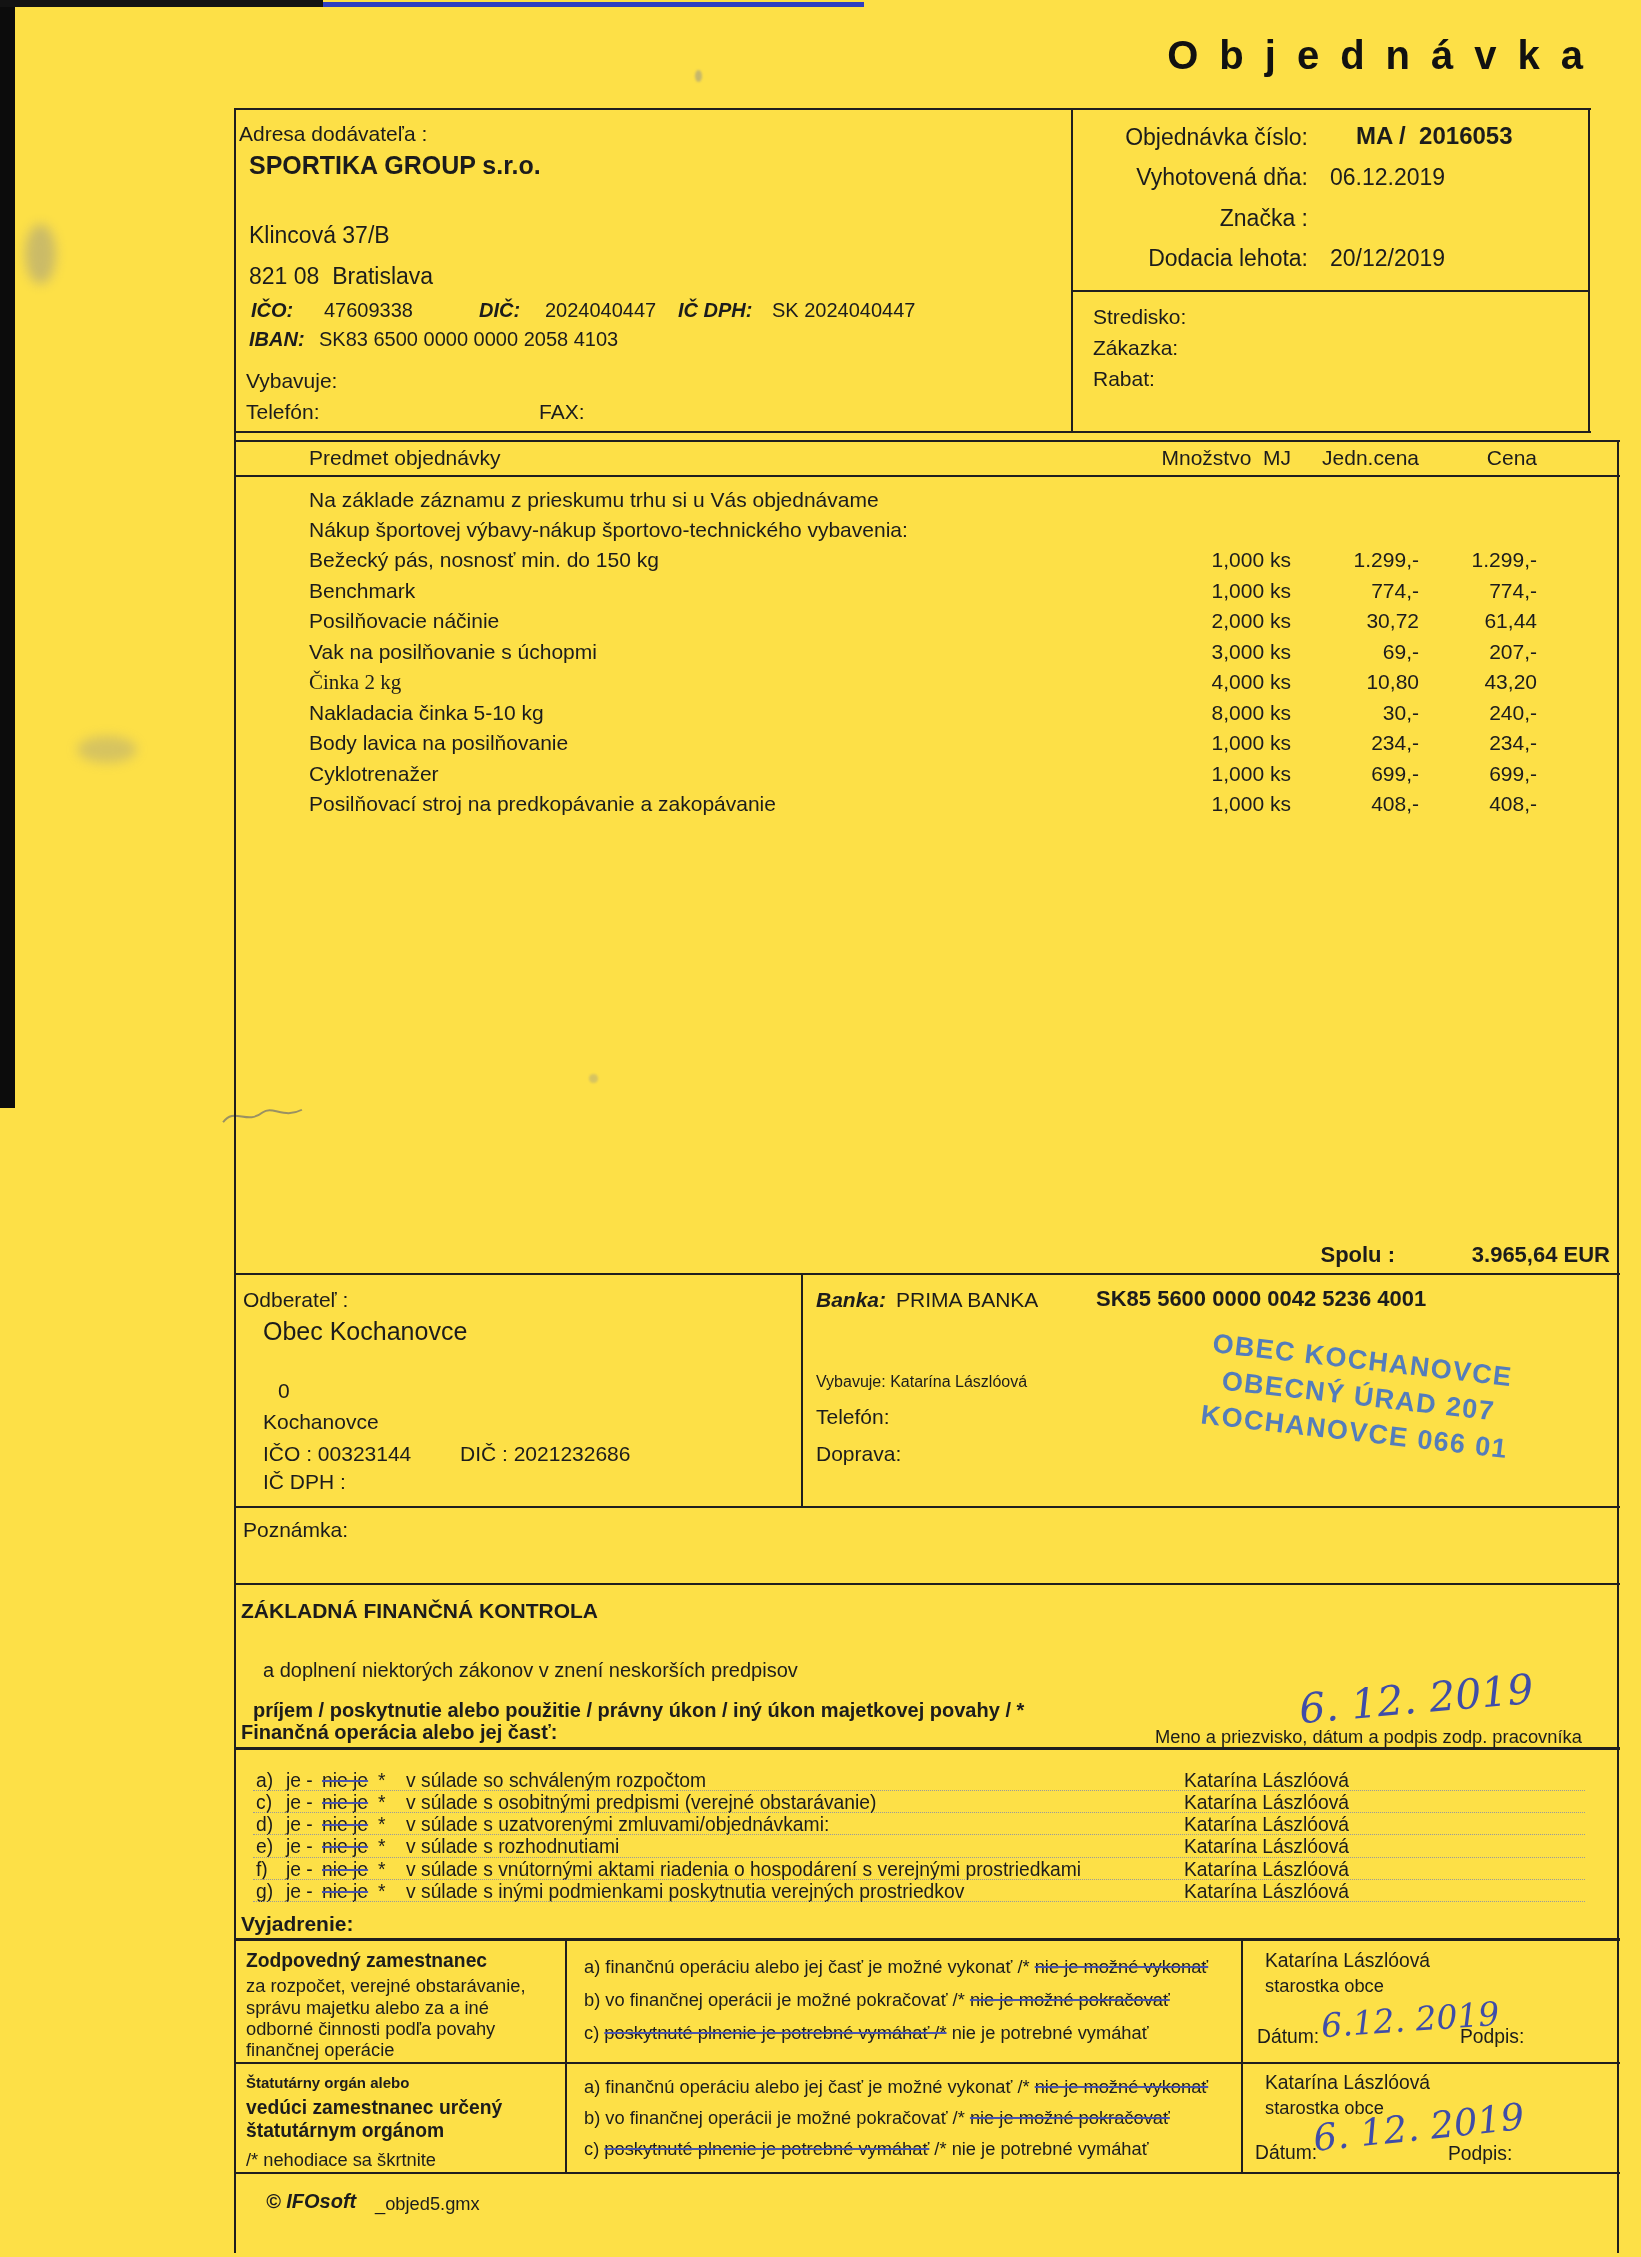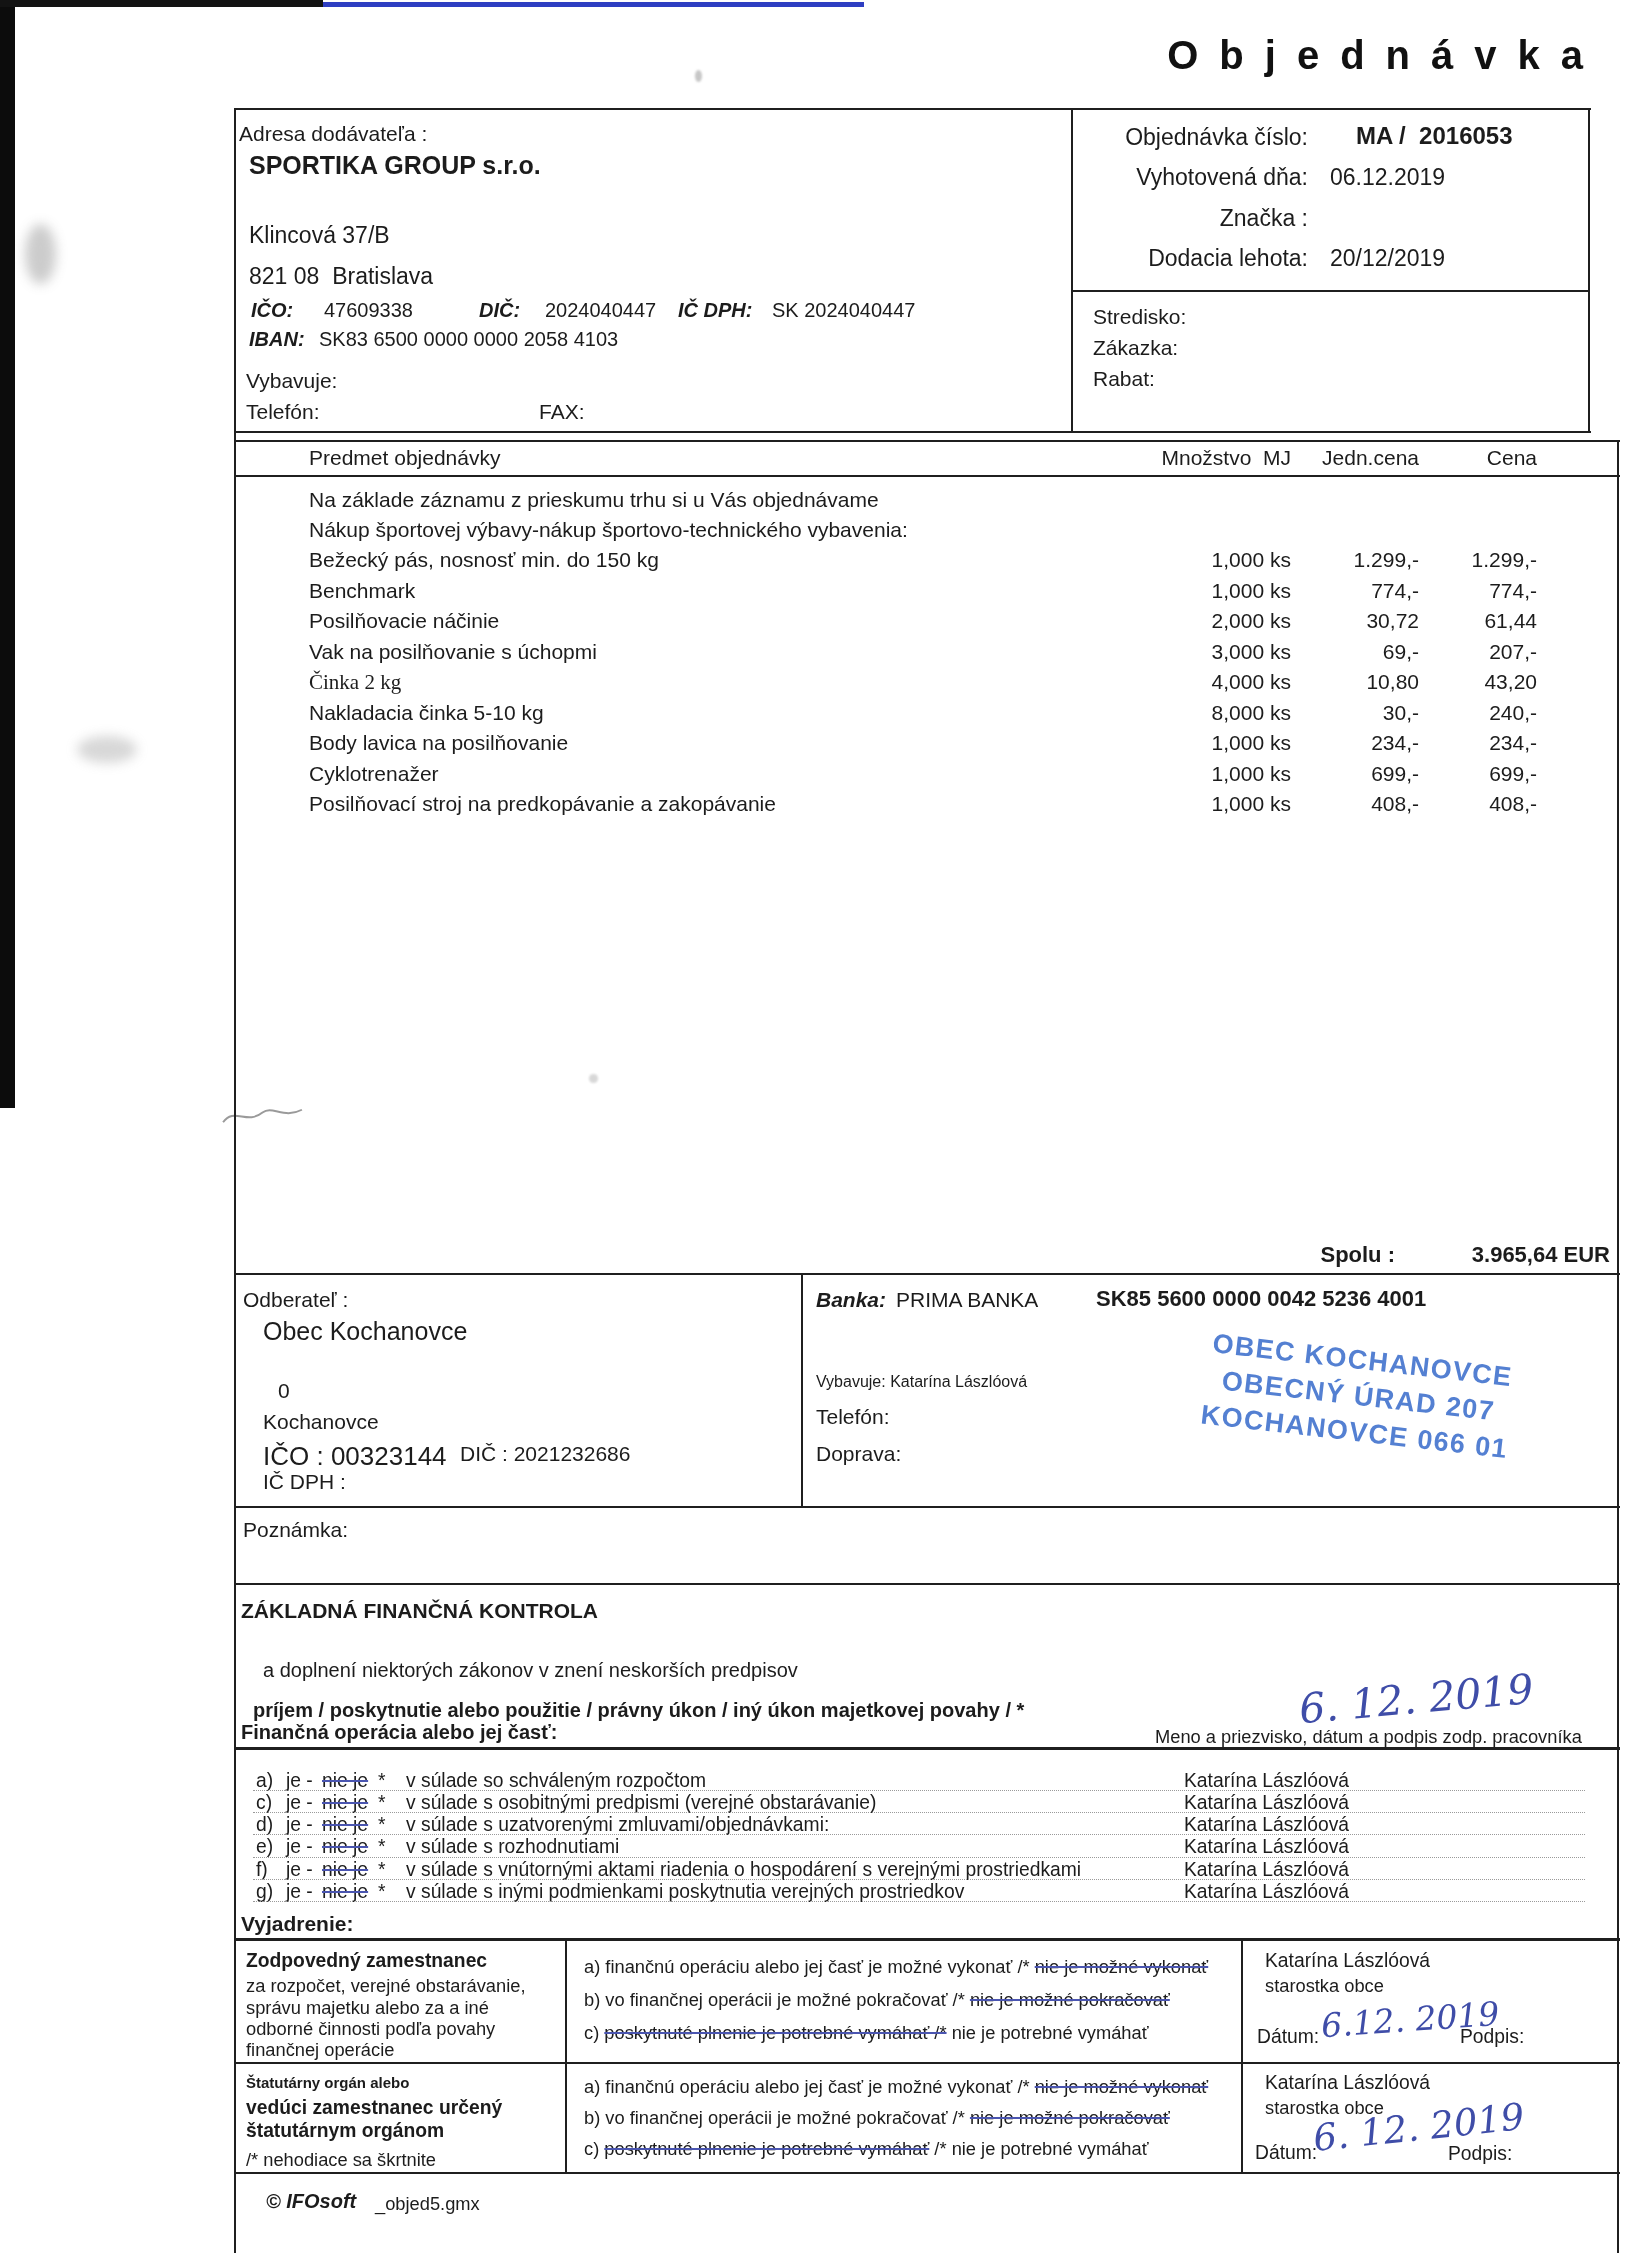--- a/index.html
+++ b/index.html
@@ -1,16 +1,16 @@
 <!DOCTYPE html>
 <html><head>
 <meta charset="utf-8">
 <style>
   html,body{margin:0;padding:0;background:#e8e8e6;}
-  .page{position:relative;width:1641px;height:2257px;background:#ffffff;overflow:hidden;
+  .page{position:relative;width:1641px;height:2257px;background:#fde047;overflow:hidden;
         font-family:"Liberation Sans", sans-serif;color:#1c1c1c;}
   .t{position:absolute;white-space:pre;color:#1c1c1c;line-height:1.15;}
   .b{font-weight:bold;}
   .i{font-style:italic;}
   .line{position:absolute;background:#1f1f1f;}
   .dotline{position:absolute;left:253px;width:1332px;height:0;border-top:1.9px dotted #9a9a9a;}
   .strike{text-decoration:line-through;text-decoration-color:#4a55b0;text-decoration-thickness:2.4px;}
   .hand{font-family:"DejaVu Serif", serif;font-style:italic;color:#3f4da8;}
   .stamp{position:absolute;left:1192px;top:1342px;width:333px;text-align:center;
          transform:rotate(6.5deg);color:rgba(60,110,204,0.88);font-weight:bold;
@@ -150,21 +150,21 @@
   <div class="t item col-unit" style="top:792px;">408,-</div>
   <div class="t item col-price" style="top:792px;">408,-</div>
 
   <div class="t b" style="right:246px;top:1242px;font-size:22px;">Spolu :</div>
   <div class="t b" style="right:31px;top:1242px;font-size:22px;">3.965,64 EUR</div>
 
   <div class="t" style="left:243px;top:1288px;font-size:21px;">Odberateľ :</div>
   <div class="t" style="left:263px;top:1317px;font-size:25px;">Obec Kochanovce</div>
   <div class="t" style="left:278px;top:1379px;font-size:21px;">0</div>
   <div class="t" style="left:263px;top:1410px;font-size:21px;">Kochanovce</div>
-  <div class="t" style="left:263px;top:1442px;font-size:26px;">IČO : 00323144</div>
+  <div class="t" style="left:263px;top:1442px;font-size:21px;">IČO : 00323144</div>
   <div class="t" style="left:460px;top:1442px;font-size:21px;">DIČ : 2021232686</div>
   <div class="t" style="left:263px;top:1470px;font-size:21px;">IČ DPH :</div>
 
   <div class="t b i" style="left:816px;top:1288px;font-size:21px;">Banka:</div>
   <div class="t" style="left:896px;top:1288px;font-size:21px;">PRIMA BANKA</div>
   <div class="t b" style="left:1096px;top:1286px;font-size:22px;">SK85 5600 0000 0042 5236 4001</div>
   <div class="t" style="left:816px;top:1373px;font-size:16px;text-align:right;"><span>Vybavuje:</span><span> </span><span>Katarína Lászlóová</span></div>
   <div class="t" style="left:816px;top:1405px;font-size:21px;">Telefón:</div>
   <div class="t" style="left:816px;top:1442px;font-size:21px;">Doprava:</div>
 

